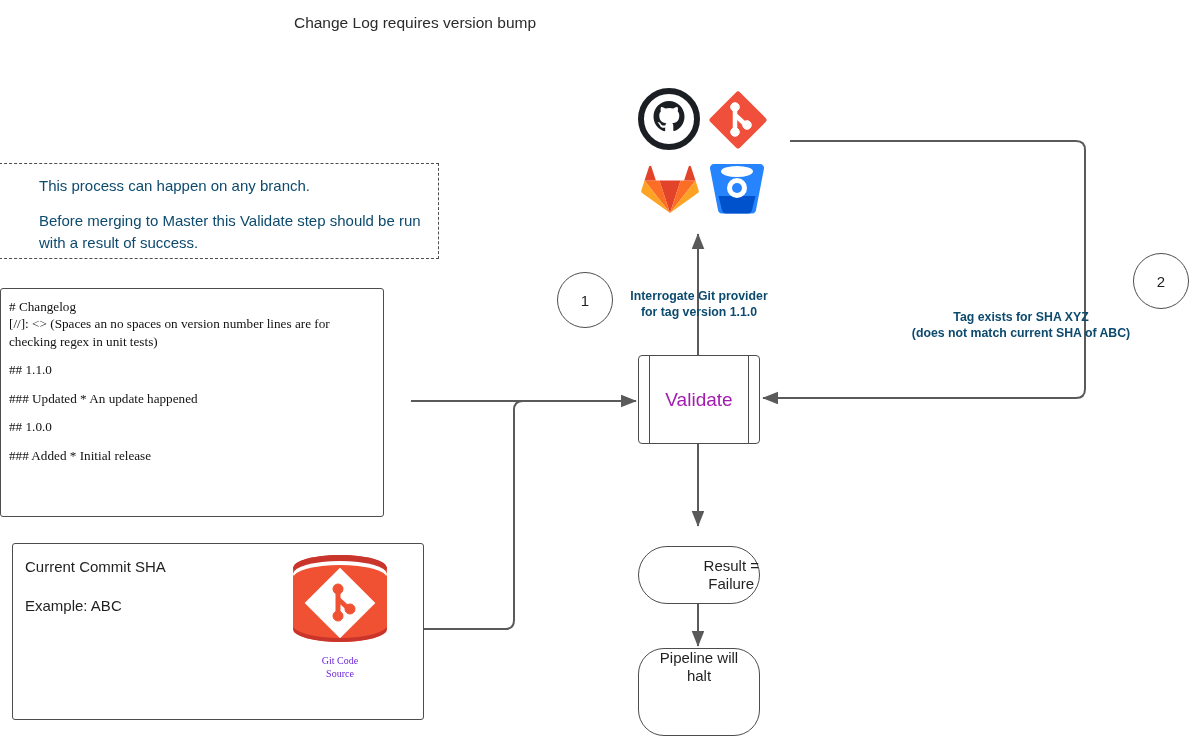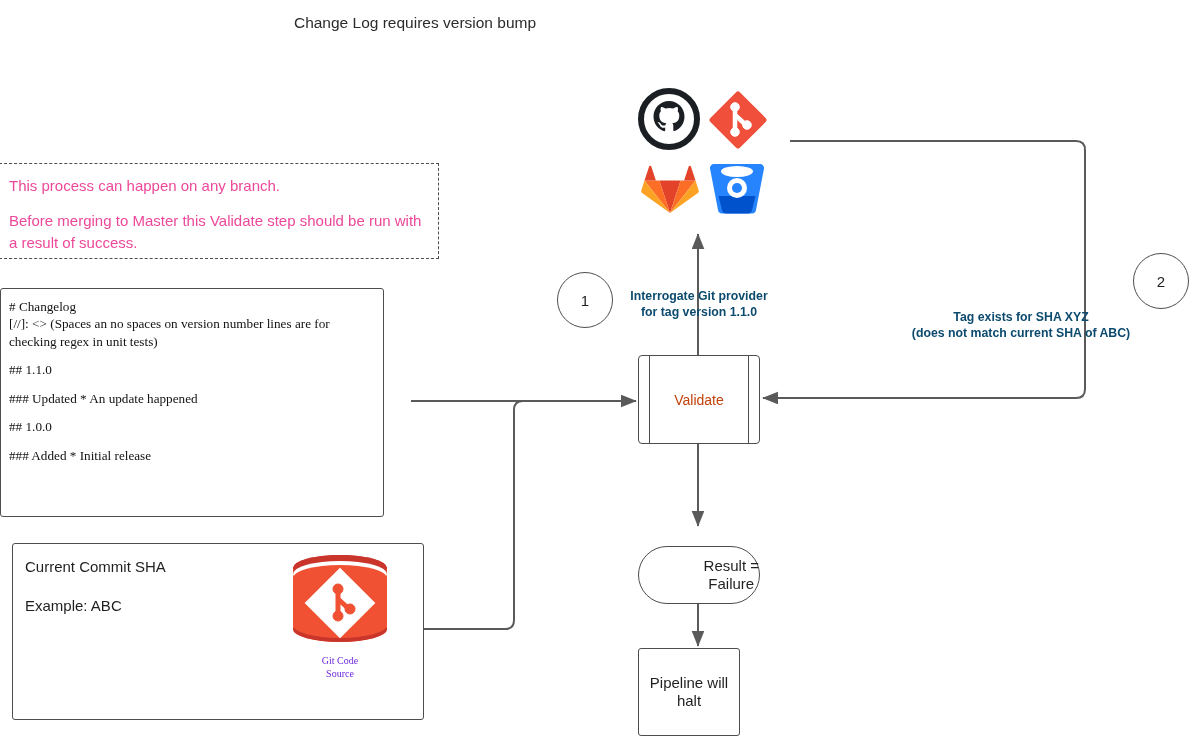--- a/index.html
+++ b/index.html
@@ -47,22 +47,23 @@
     top: 163px;
     width: 445px;
     height: 96px;
     border: 1.6px dashed #4d4d4d;
     background: #ffffff;
     padding: 11px 12px 0 14px;
     box-sizing: border-box;
   }
   .note-line {
     font-size: 15px;
-    color: #ec4899;
+    color: #0c4a6e;
     line-height: 1.45;
+    margin-left: 30px;
   }
   .note-gap { height: 13px; }
 
   
   .rect-box {
     position: absolute;
     background: #ffffff;
     border: 1.6px solid #4d4d4d;
     border-radius: 3px;
     box-sizing: border-box;
@@ -145,22 +146,22 @@
     width: 0;
     border-left: 1.6px solid #4d4d4d;
   }
   .process-box::before { left: 10px; }
   .process-box::after  { right: 10px; }
   .process-label {
     position: absolute;
     left: 0; right: 0; top: 50%;
     transform: translateY(-50%);
     text-align: center;
-    font-size: 14px;
-    color: #c2410c;
+    font-size: 19px;
+    color: #a21caf;
   }
 
   
   .pill-box {
     position: absolute;
     left: 638px;
     top: 528px;
     width: 122px;
     height: 58px;
     border: 1.6px solid #4d4d4d;
@@ -176,25 +177,26 @@
     text-align: center;
     font-size: 15px;
     color: #1f1f1f;
     line-height: 1.22;
     white-space: pre-line;
   }
 
   .halt-box {
     left: 638px;
     top: 648px;
-    width: 102px;
+    width: 122px;
     height: 88px;
     display: flex;
-    align-items: center;
+    align-items: flex-start;
     justify-content: center;
+    border-radius: 26px;
   }
   .halt-label {
     text-align: center;
     font-size: 15px;
     color: #1f1f1f;
     line-height: 1.22;
     white-space: pre-line;
   }
 
   

